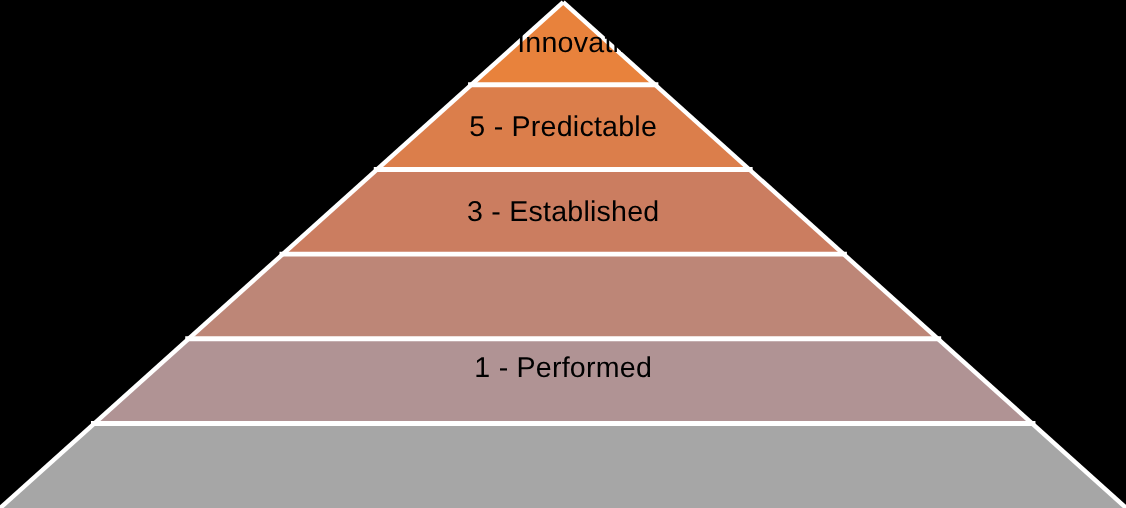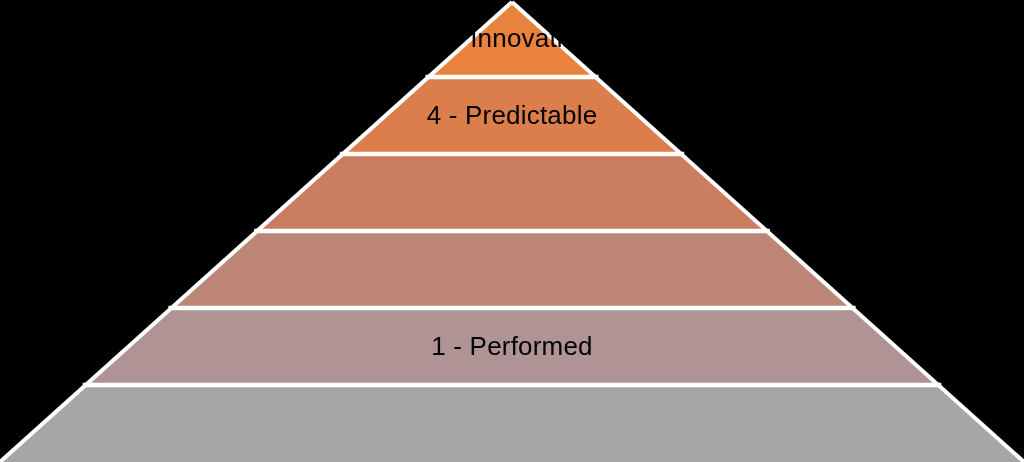--- a/index.html
+++ b/index.html
@@ -59,16 +59,17 @@
     <line x1="339.8" y1="154" x2="684.2" y2="154" stroke-width="4.5" stroke="#FFFFFF"></line>
     <line x1="254.1" y1="231" x2="769.9" y2="231" stroke-width="4.5" stroke="#FFFFFF"></line>
     <line x1="168.4" y1="308" x2="855.6" y2="308" stroke-width="4.5" stroke="#FFFFFF"></line>
     <line x1="82.7" y1="385" x2="941.3" y2="385" stroke-width="4.5" stroke="#FFFFFF"></line>
 
     <line x1="512" y1="2" x2="0" y2="462" stroke-width="4" stroke="#FFFFFF"></line>
     <line x1="512" y1="2" x2="1024" y2="462" stroke-width="4" stroke="#FFFFFF"></line>
   </svg>
 
   <div class="level-label" style="top:0px">5 - Innovating</div>
-  <div class="level-label" style="top:77px">4 - Predictable</div>
-  <div class="level-label" style="top:308px">1 - Performed</div>
+  <div class="level-label" style="top:77px">5 - Predictable</div>
+  <div class="level-label" style="top:154px">3 - Established</div>
+  <div class="level-label" style="top:296px">1 - Performed</div>
 
 </div>
 
 </body></html>

